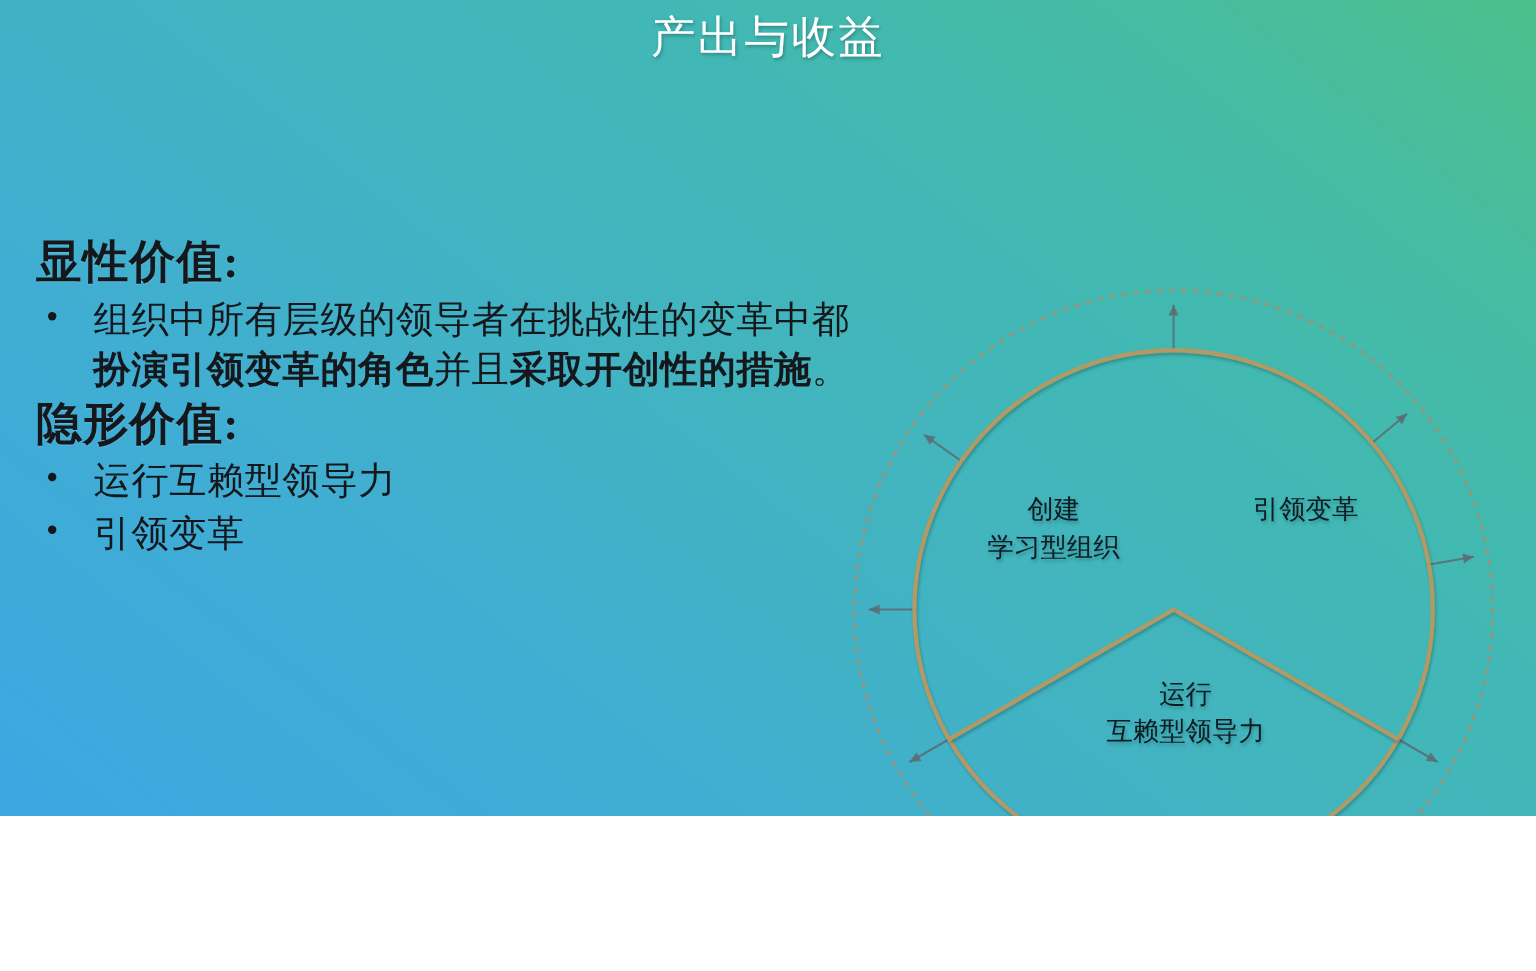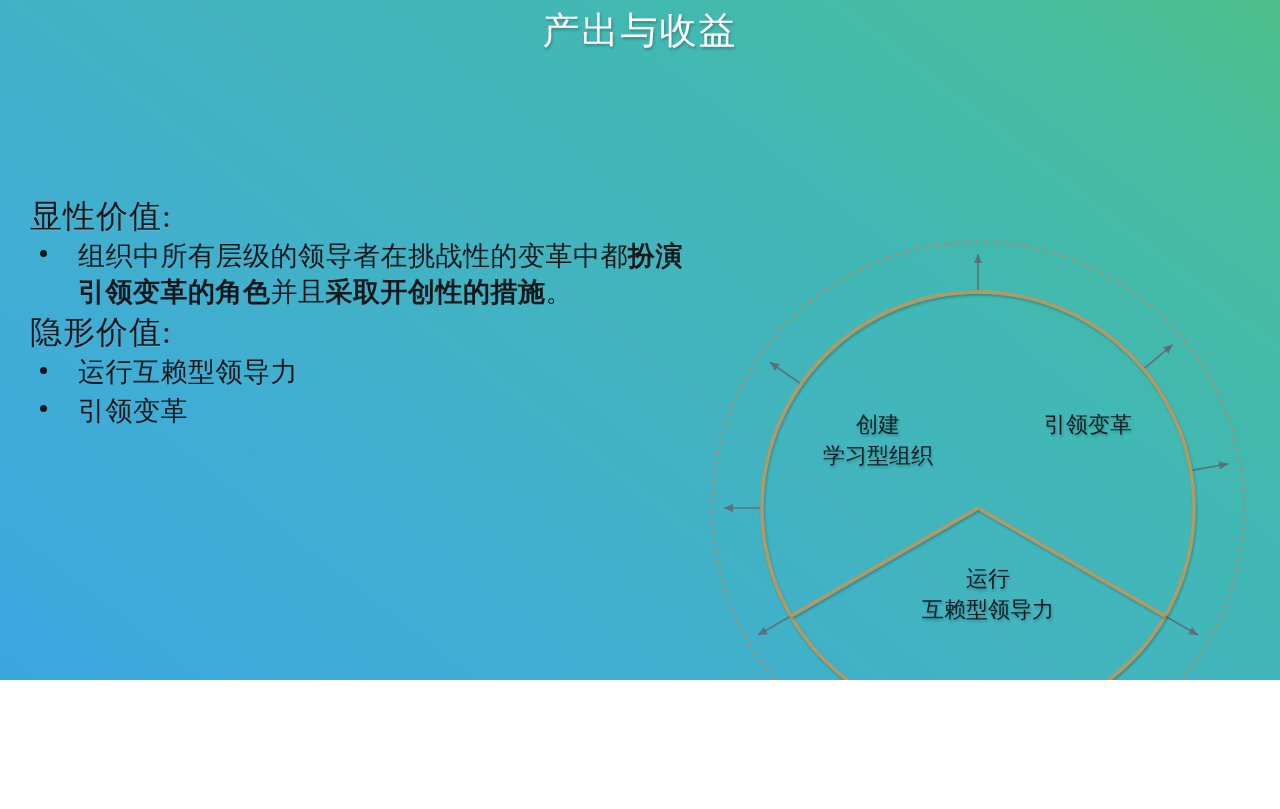--- a/index.html
+++ b/index.html
@@ -44,38 +44,38 @@
 
   
   .content {
     position: absolute;
     left: 30px;
     top: 196px;
     width: 680px;
     color: #14181c;
   }
   .section-head {
-    font-size: 32px;
-    font-weight: normal;
+    font-size: 38px;
+    font-weight: bold;
     line-height: 1.25;
     margin: 0 0 2px 0;
     letter-spacing: 1px;
     text-shadow: 0 1px 1px rgba(255,255,255,0.18);
   }
   .section-head.second {
   }
   ul.bullets {
     list-style: none;
     margin: 0;
     padding: 0;
   }
   ul.bullets li {
     position: relative;
     padding-left: 48px;
-    font-size: 27px;
+    font-size: 31px;
     line-height: 1.34;
     margin: 0 0 2px 0;
     letter-spacing: 0.5px;
   }
   ul.bullets li .dot {
     position: absolute;
     left: 10px;
     top: 0.46em;
     width: 7px;
     height: 7px;

